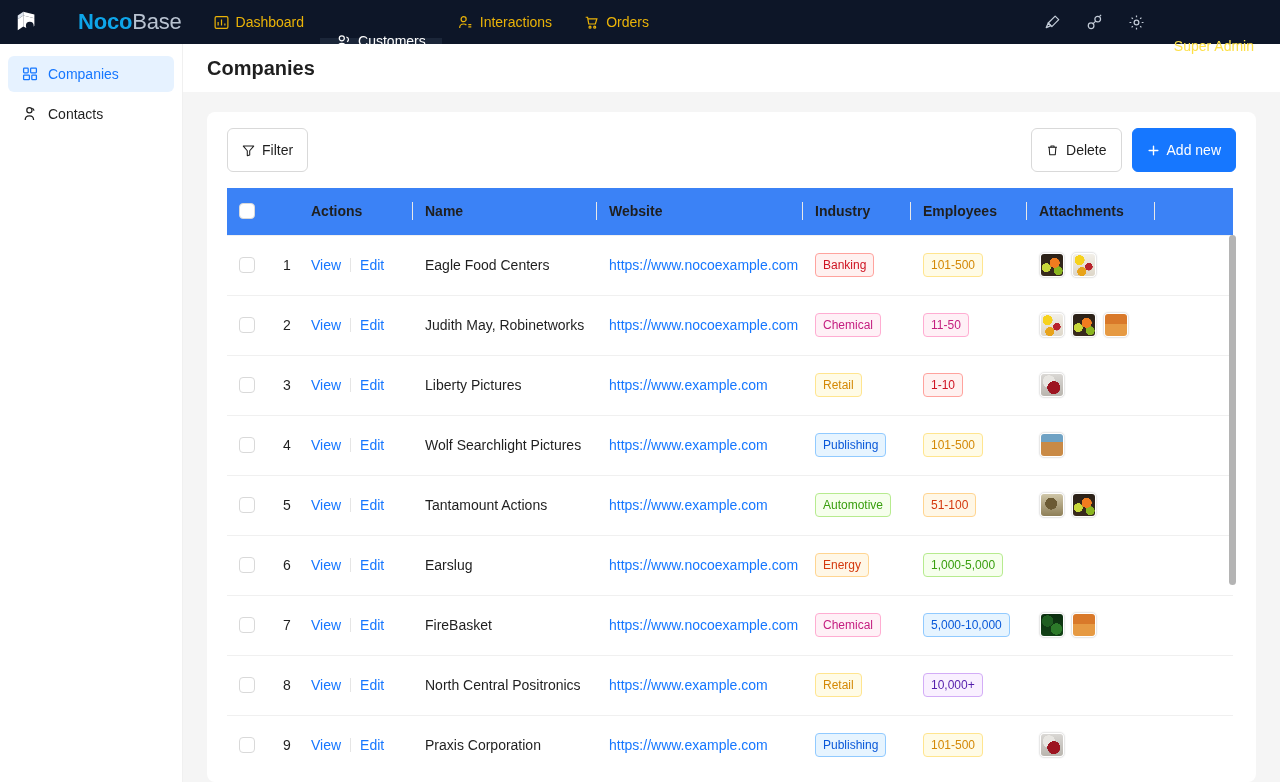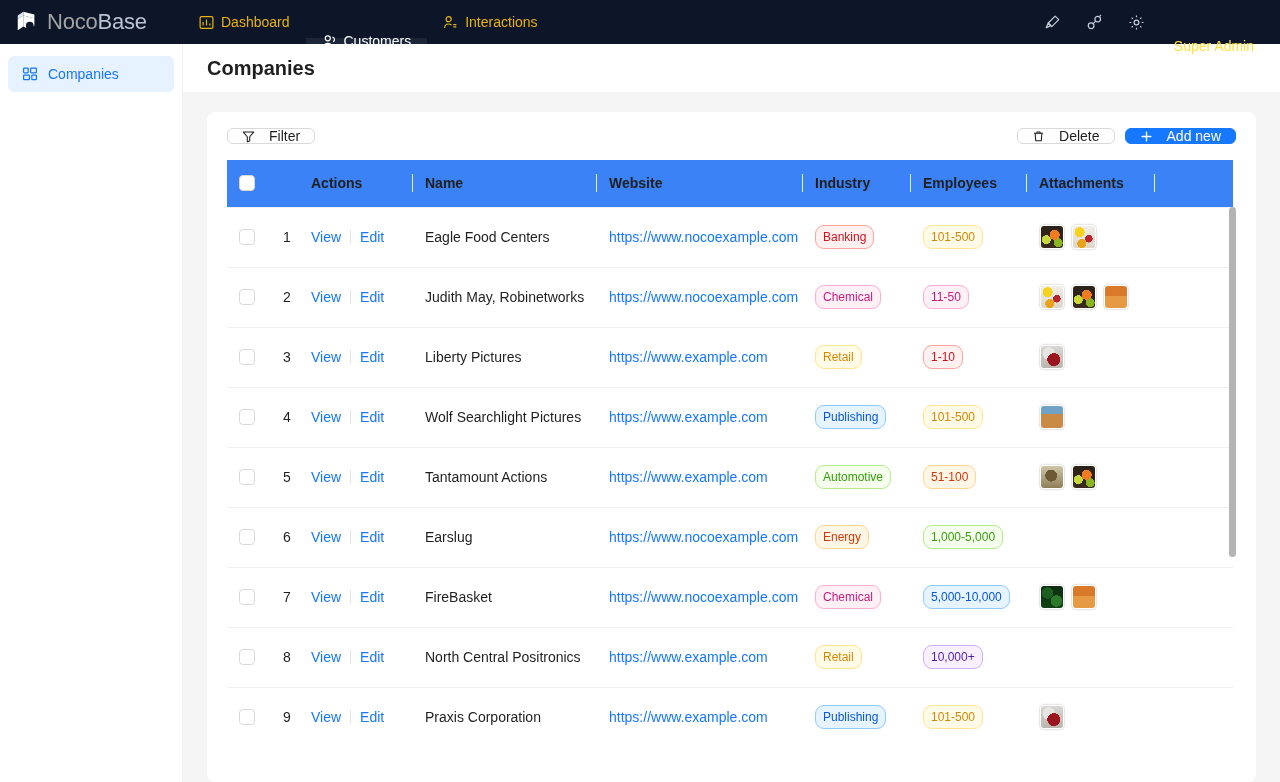--- a/index.html
+++ b/index.html
@@ -17,21 +17,21 @@
     display: flex; align-items: stretch;
     position: relative;
   }
   .brand {
     display: flex; align-items: center; gap: 7px;
     padding: 0 16px 0 14px;
     min-width: 183px;
   }
   .brand-mark { width: 26px; height: 24px; display:block; }
   .brand-text { font-size: 22px; letter-spacing: -0.2px; line-height: 1; display:flex; }
-  .brand-noco { color: #a3a3a3; font-weight: 400; }
+  .brand-noco { color: #0ea5e9; font-weight: 700; margin-left: 31px; }
   .brand-base { color: #b9c3d1; font-weight: 400; }
 
   .nav-tabs { display: flex; align-items: stretch; }
   .nav-tab {
     display: flex; align-items: center; gap: 7px;
     padding: 0 16px;
     color: #eab308; font-size: 14px; cursor: pointer;
     white-space: nowrap;
   }
   .nav-tab.active { background: #1b2639; color: #ffffff; margin-top: 38px; }
@@ -87,22 +87,22 @@
     background: #ffffff; border-radius: 8px;
     height: 100%;
     padding: 16px 20px 0 20px;
     display: flex; flex-direction: column;
     min-height: 0;
   }
 
   
   .toolbar { display: flex; align-items: center; margin-bottom: 16px; }
   .btn {
-    display: inline-flex; align-items: center; gap: 14px;
-    height: 16px; padding: 0 14px;
+    display: inline-flex; align-items: center; gap: 7px;
+    height: 44px; padding: 0 14px;
     border: 1px solid #d9d9d9; border-radius: 6px;
     background: #ffffff; color: #1f1f1f;
     font-size: 14px; font-family: inherit; cursor: pointer;
     white-space: nowrap;
   }
   .btn.primary { background: #1677ff; border-color: #1677ff; color: #fff; }
   .toolbar-right { margin-left: auto; display: flex; gap: 10px; }
 
   
   .table-wrap { flex: 1; min-height: 0; position: relative; overflow: hidden; }
@@ -140,21 +140,21 @@
     width: 16px; height: 16px; border: 1px solid #d9d9d9;
     border-radius: 4px; background: #fff; display:block; cursor:pointer;
   }
   .idx { color: #1f1f1f; font-size: 14px; }
   .acts { display: flex; align-items: center; gap: 9px; }
   .lnk { color: #1677ff; font-size: 14px; cursor: pointer; }
   .act-sep { width: 1px; height: 14px; background: #e5e5e5; }
 
   .tag {
     display: inline-block; font-size: 12px; line-height: 1;
-    padding: 5px 7px; border-radius: 9px; border: 1px solid;
+    padding: 5px 7px; border-radius: 4px; border: 1px solid;
     white-space: nowrap;
   }
 
   .thumbs { display: flex; gap: 6px; align-items: center; }
   .thumb {
     width: 26px; height: 26px; border-radius: 5px;
     border: 1px solid #e8e8e8; background: #fff;
     padding: 1px; overflow: hidden; flex: none;
     box-shadow: 0 0 0 1px rgba(0,0,0,0.02);
     cursor: pointer;
@@ -232,20 +232,28 @@
 
     <div class="nav-tab">
       <svg width="15" height="15" viewBox="0 0 16 16" fill="none" stroke="currentColor" stroke-width="1.3">
         <circle cx="6" cy="4.4" r="2.7"></circle>
         <path d="M1.8 13.8c0-2.5 1.9-4.2 4.2-4.2 1.2 0 2.3.4 3 1.2"></path>
         <path d="M11 10.2h3.2M11 12.6h3.2"></path>
       </svg>
       <span>Interactions</span>
     </div>
 
+    <div class="nav-tab">
+      <svg width="15" height="15" viewBox="0 0 16 16" fill="none" stroke="currentColor" stroke-width="1.3">
+        <path d="M1.8 2.4h2l1.3 7.2h7l1.6-5.4H4.2"></path>
+        <circle cx="6.4" cy="13" r="1.05"></circle>
+        <circle cx="11.4" cy="13" r="1.05"></circle>
+      </svg>
+      <span>Orders</span>
+    </div>
 
   </div>
 
   <div class="nav-right">
     <div class="nav-icon-btn">
       <svg width="17" height="17" viewBox="0 0 18 18" fill="none" stroke="#c3ccd8" stroke-width="1.3" stroke-linejoin="round">
         <path d="M11.8 2.3 15.6 6l-7.3 7.3-3.8-3.8z"></path>
         <path d="M4.5 9.5 2.4 14.4l4.9-2.1z"></path>
       </svg>
     </div>
@@ -273,20 +281,28 @@
 
   <div class="sidebar">
     <div class="side-item active">
       <svg width="16" height="16" viewBox="0 0 16 16" fill="none" stroke="currentColor" stroke-width="1.25">
         <rect x="1.6" y="2.2" width="4.6" height="4.6" rx="0.7"></rect>
         <rect x="8.6" y="2.2" width="5.8" height="4.6" rx="0.7"></rect>
         <rect x="1.6" y="9" width="5.8" height="4.6" rx="0.7"></rect>
         <rect x="9.8" y="9" width="4.6" height="4.6" rx="0.7"></rect>
       </svg>
       <span>Companies</span>
+    </div>
+    <div class="side-item">
+      <svg width="16" height="16" viewBox="0 0 16 16" fill="none" stroke="currentColor" stroke-width="1.25">
+        <circle cx="7.4" cy="4.3" r="2.6"></circle>
+        <path d="M3.2 14c0-2.4 1.8-4.1 4.2-4.1S11.6 11.6 11.6 14"></path>
+        <path d="M10.3 2.3c1 .5 1.6 1.4 1.6 2.4"></path>
+      </svg>
+      <span>Contacts</span>
     </div>
   </div>
 
   <div class="main">
     <div class="page-head">
       <div class="page-title">Companies</div>
     </div>
 
     <div class="content-pad">
       <div class="card">

